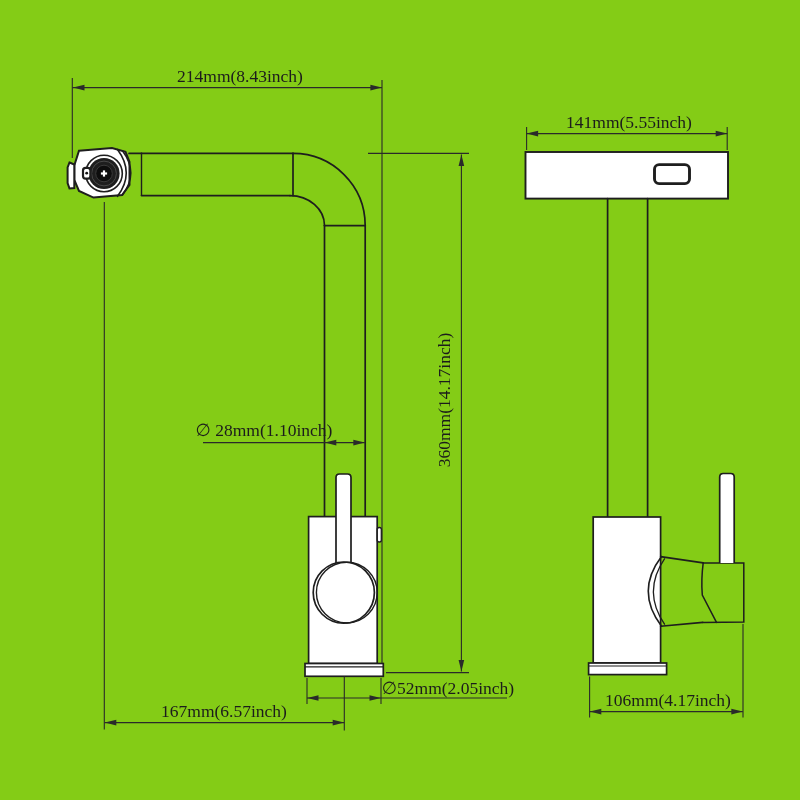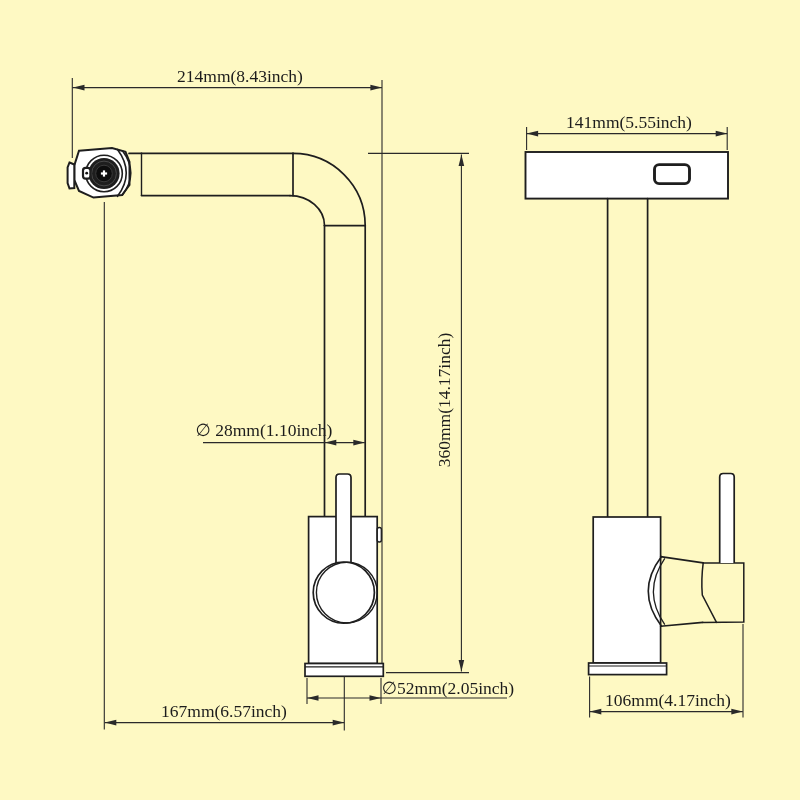--- a/index.html
+++ b/index.html
@@ -1,16 +1,16 @@
 <!DOCTYPE html>
 <html><head>
 <meta charset="utf-8">
 <style>
   html,body{margin:0;padding:0;background:#ffffff;}
-  .stage{position:relative;width:800px;height:800px;background:#fef9c3;overflow:hidden;}
+  .stage{position:relative;width:800px;height:800px;background:#84cc16;overflow:hidden;}
   svg{position:absolute;left:0;top:0;}
   .ol{stroke:#1e1e1e;fill:none;stroke-width:1.7;stroke-linecap:round;}
   .ol2{stroke:#1e1e1e;fill:#ffffff;stroke-width:1.7;}
   .thin{stroke:#1e1e1e;fill:none;stroke-width:1.2;}
   .dl{stroke:#2a2a2a;fill:none;stroke-width:1.1;}
   .arr{fill:#2a2a2a;stroke:none;}
   text{font-family:"Liberation Serif","DejaVu Serif",serif;font-size:17.5px;fill:#1c1c1c;}
 </style>
 </head>
 <body>

